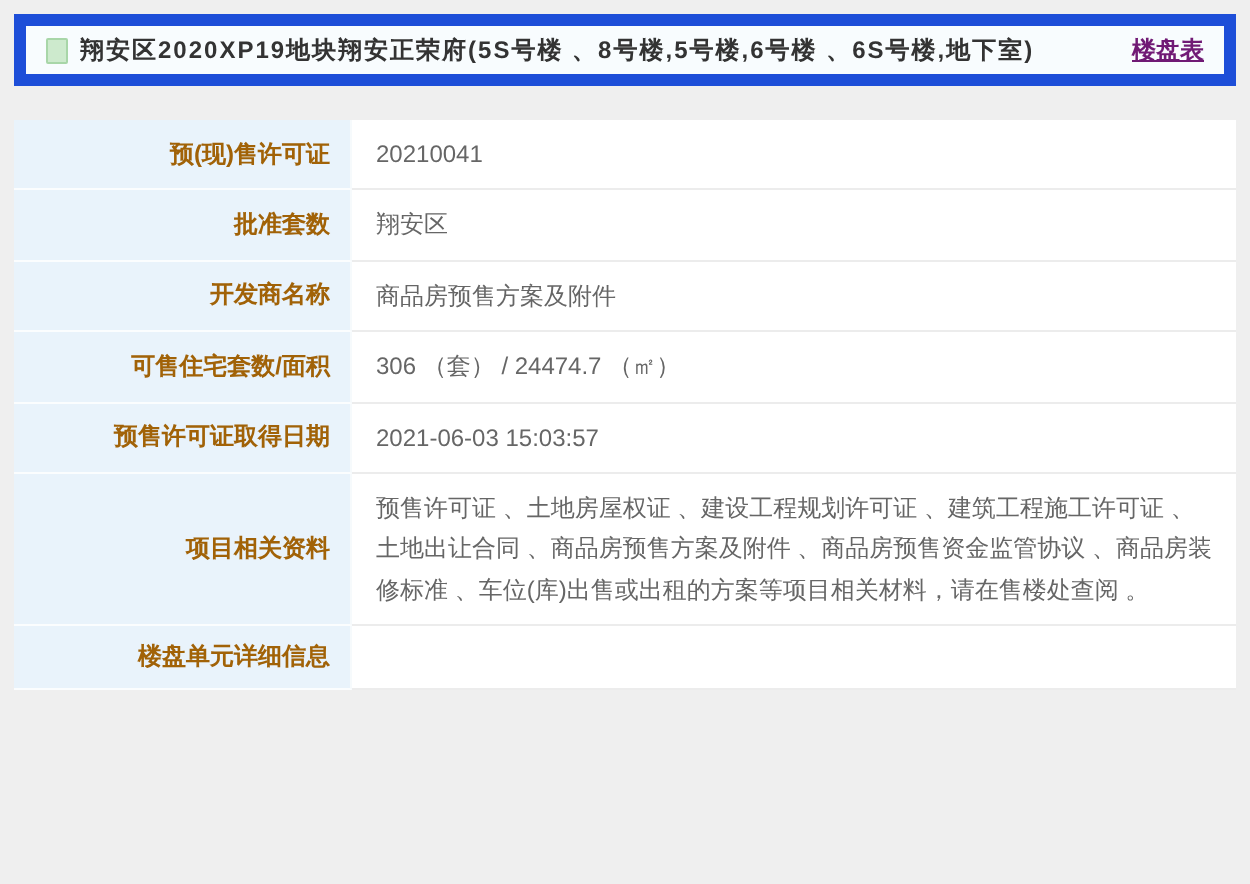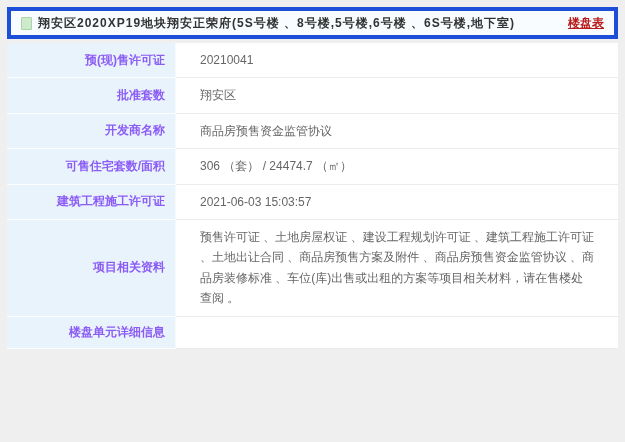--- a/index.html
+++ b/index.html
@@ -10,60 +10,60 @@
     font-size:12px;
     color:#666;
     overflow:hidden;
   }
   .page{margin:7px;width:611px;}
   
   .titlebar{
     display:flex;align-items:center;
     height:24px;
     background:#f8fcfe;
-    border:4px solid #1d4ed8;
+    border:6px solid #1d4ed8;
     padding:0 10px;
-    margin-bottom:4px;
+    margin-bottom:17px;
   }
   .doc-icon{
     display:inline-block;width:9px;height:11px;
     background:#cdeacd;border:1px solid #a8d6a8;border-radius:1px;
     margin-right:6px;flex:0 0 auto;
   }
   .title{
     font-weight:bold;color:#333;letter-spacing:1px;
     white-space:nowrap;overflow:hidden;flex:1 1 auto;
   }
   .toplink{
-    color:#b91c1c;font-weight:bold;text-decoration:underline;
+    color:#701a75;font-weight:bold;text-decoration:underline;
     margin-left:10px;white-space:nowrap;cursor:pointer;flex:0 0 auto;
   }
   
   table.info{
     width:100%;
     border-collapse:separate;border-spacing:0;
     background:#fff;
     font-size:12px;
   }
   td{vertical-align:middle;}
   td.label{
     width:148px;
     background:#e9f3fb;
     text-align:right;
     font-weight:bold;
-    color:#8b5cf6;
+    color:#a16207;
     padding:7px 10px;
     border-bottom:1px solid #fbfdfe;
     border-right:1px solid #f6fafc;
     white-space:nowrap;
   }
   td.value{
     background:#ffffff;
     color:#666;
-    padding:7px 24px;
+    padding:7px 12px;
     border-bottom:1px solid #ececec;
     line-height:1.7;
   }
 </style>
 </head>
 <body>
 
 <div class="page">
 
   <div class="titlebar">
@@ -77,28 +77,28 @@
       <tr>
         <td class="label">预(现)售许可证</td>
         <td class="value" colspan="3">20210041</td>
       </tr>
       <tr>
         <td class="label">批准套数</td>
         <td class="value" colspan="3">翔安区</td>
       </tr>
       <tr>
         <td class="label">开发商名称</td>
-        <td class="value" colspan="3">商品房预售资金监管协议</td>
+        <td class="value" colspan="3">商品房预售方案及附件</td>
       </tr>
       <tr>
         <td class="label">可售住宅套数/面积</td>
         <td class="value" colspan="3">306 （套）  / 24474.7 （㎡）</td>
       </tr>
       <tr>
-        <td class="label">建筑工程施工许可证</td>
+        <td class="label">预售许可证取得日期</td>
         <td class="value" colspan="3">2021-06-03 15:03:57</td>
       </tr>
       <tr>
         <td class="label">项目相关资料</td>
         <td class="value" colspan="3">预售许可证 、土地房屋权证 、建设工程规划许可证 、建筑工程施工许可证 、土地出让合同 、商品房预售方案及附件 、商品房预售资金监管协议 、商品房装修标准 、车位(库)出售或出租的方案等项目相关材料，请在售楼处查阅 。</td>
       </tr>
       <tr>
         <td class="label">楼盘单元详细信息</td>
         <td class="value" colspan="3">
           

